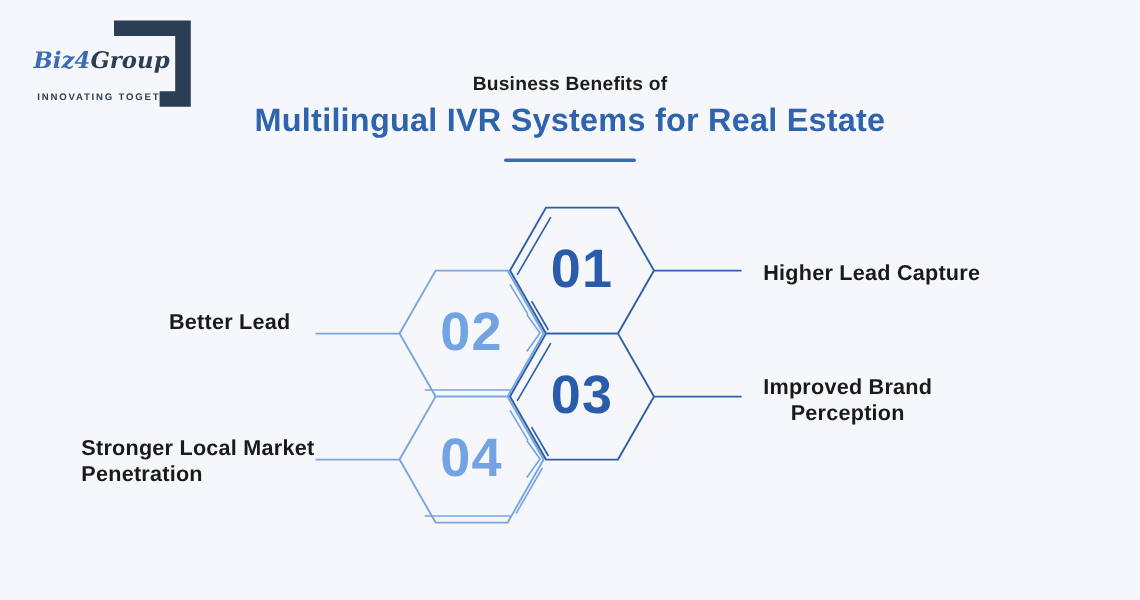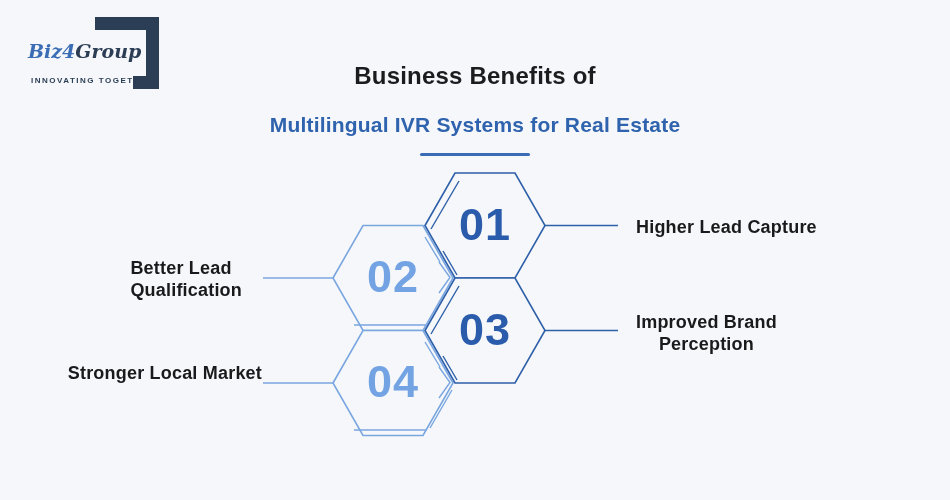--- a/index.html
+++ b/index.html
@@ -23,22 +23,22 @@
   .logo-blue{color:#3a6db4;}
   .logo-navy{color:#2c3e55;}
   .logo-tagline{
     position:absolute;left:6px;top:62px;
     font-size:8px;font-weight:bold;letter-spacing:1.5px;
     color:#2c3e55;white-space:nowrap;
   }
 
   
   .title-block{position:absolute;left:0;top:62px;width:100%;text-align:center;}
-  .title-line1{font-size:24px;font-weight:600;color:#1c1c1e;letter-spacing:.2px;}
-  .title-line2{font-size:21px;font-weight:700;color:#2f63ae;margin-top:23px;letter-spacing:.2px;}
+  .title-line1{font-size:16px;font-weight:600;color:#1c1c1e;letter-spacing:.2px;}
+  .title-line2{font-size:27px;font-weight:700;color:#2f63ae;margin-top:5px;letter-spacing:.2px;}
   .title-underline{width:110px;height:3px;background:#3a6cb5;border-radius:2px;margin:16px auto 0;}
 
   
   .diagram{position:absolute;left:0;top:0;}
   .hex-number{
     font-family:"Liberation Sans",sans-serif;
     font-weight:700;font-size:45px;letter-spacing:1px;
     text-anchor:middle;dominant-baseline:central;
   }
 
@@ -113,23 +113,23 @@
     <text class="hex-number" x="485" y="329" fill="#2b5cac">03</text>
     <text class="hex-number" x="393" y="381" fill="#74a3e4">04</text>
   </svg>
 
   <div id="label-1" class="benefit-label label-right">
     <span>Higher Lead Capture</span>
     <span></span>
   </div>
   <div id="label-2" class="benefit-label label-left">
     <span>Better Lead</span>
-    <span>Qualification</span>
   </div>
   <div id="label-3" class="benefit-label label-right">
     <span>Improved Brand</span>
     <span>Perception</span>
   </div>
   <div id="label-4" class="benefit-label label-left">
     <span>Stronger Local Market</span>
+    <span>Penetration</span>
   </div>
 
 </div>
 
 </body></html>

